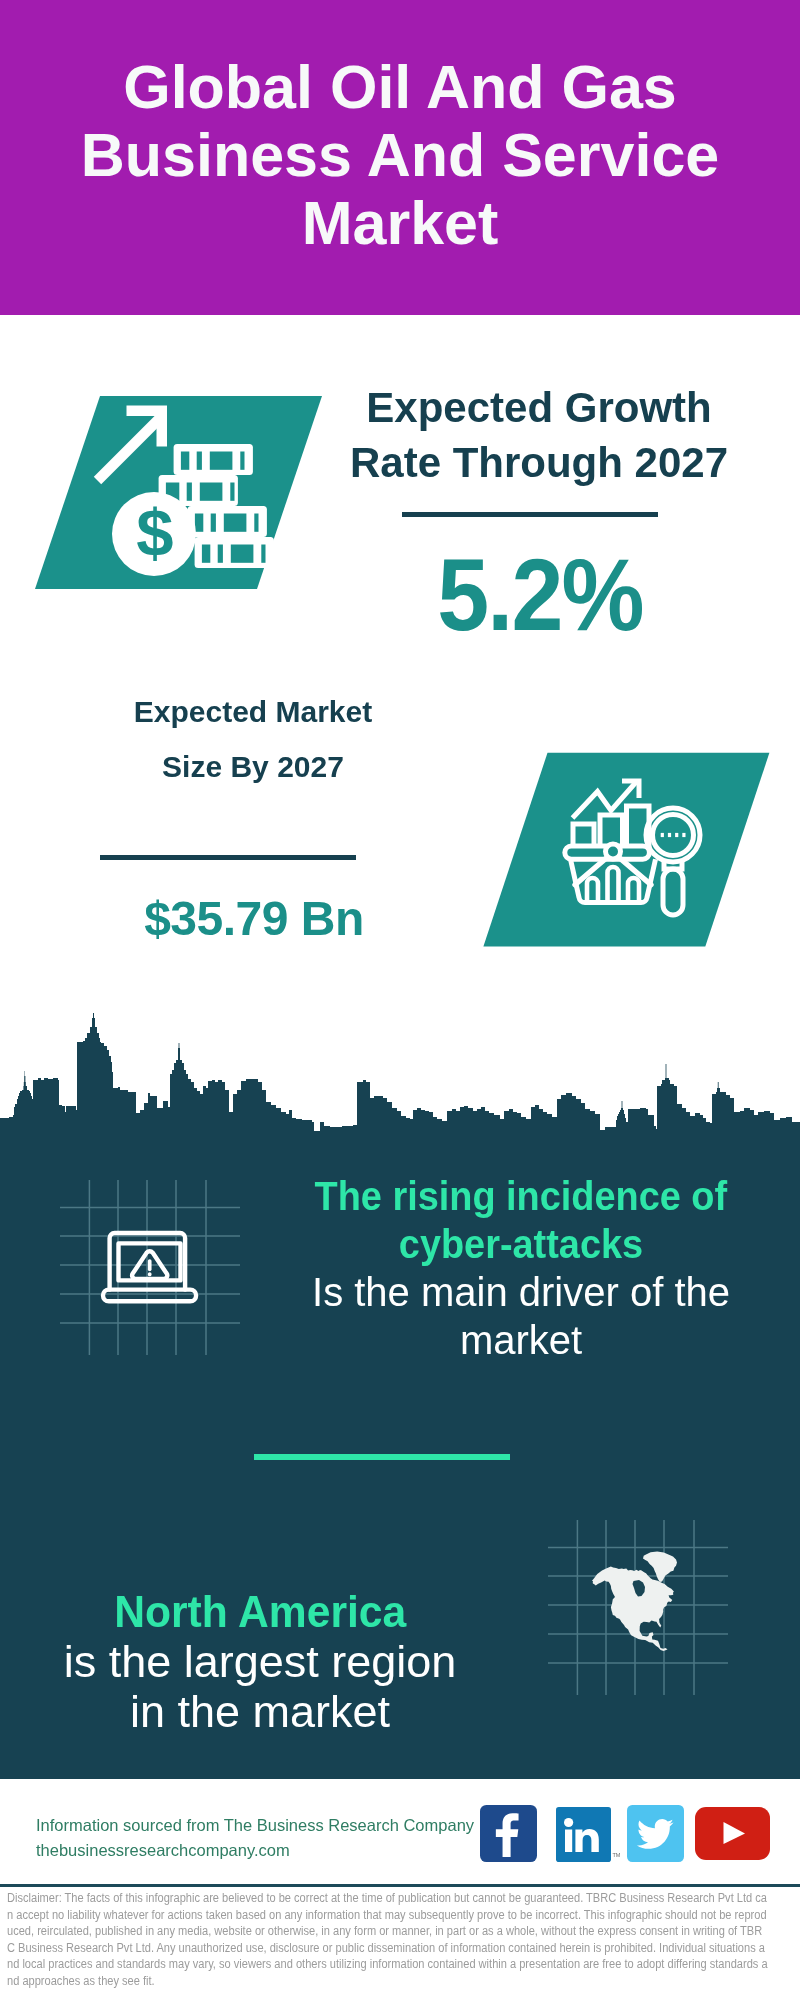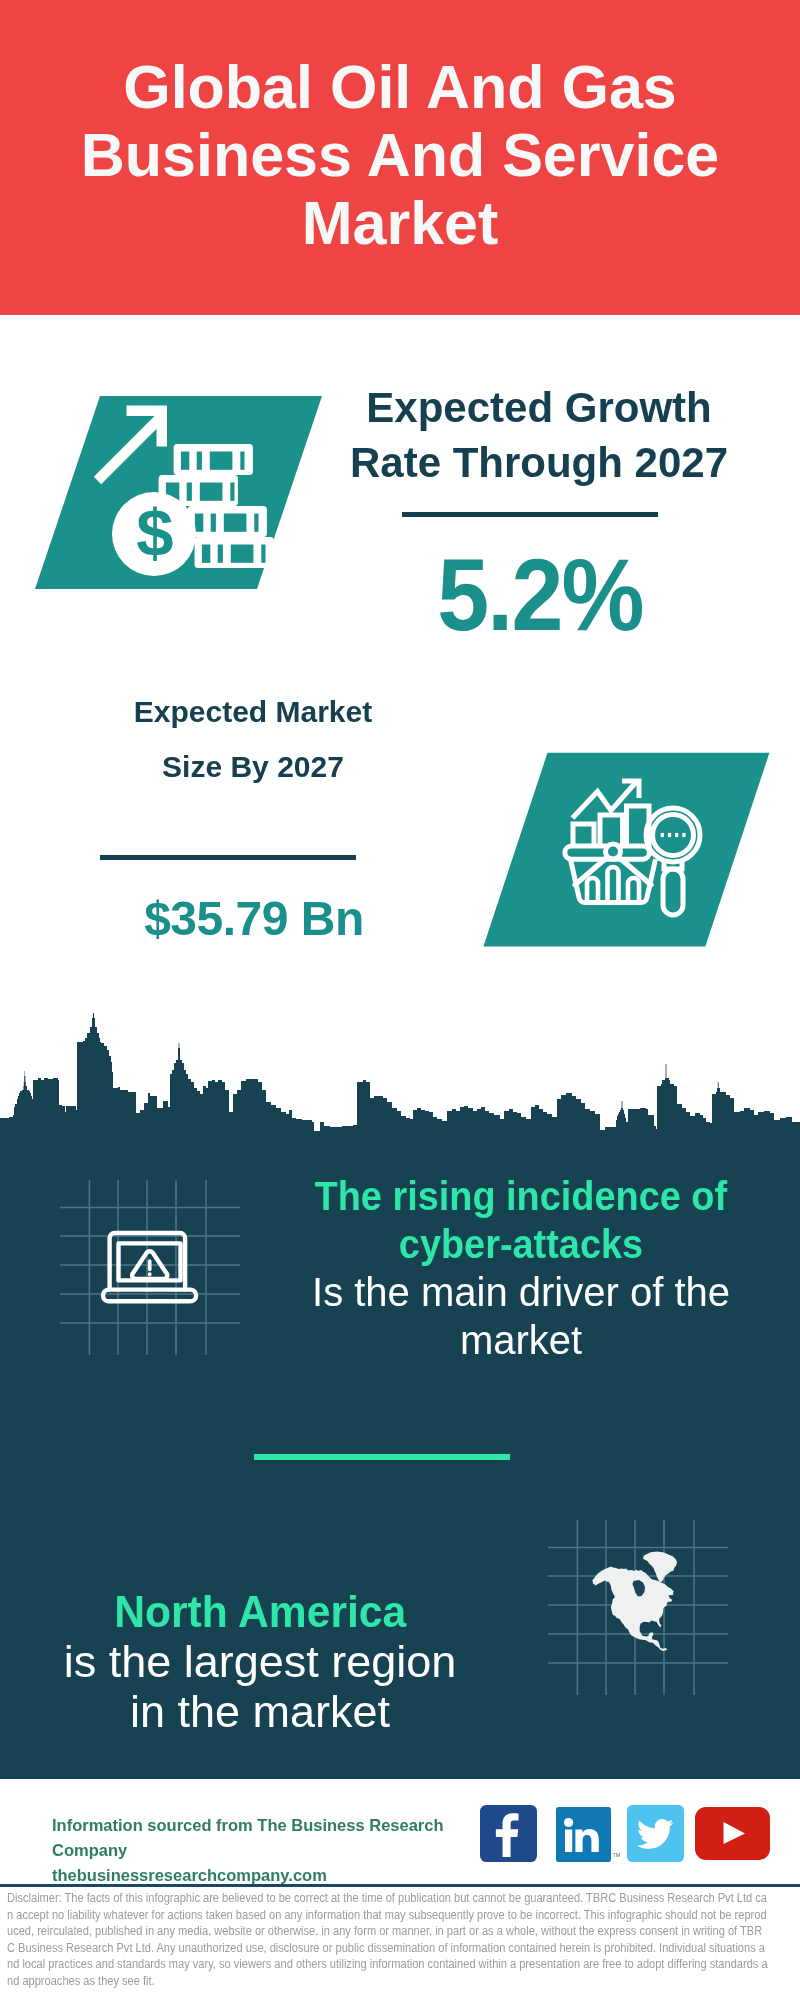--- a/index.html
+++ b/index.html
@@ -1,20 +1,20 @@
 <!DOCTYPE html>
 <html><head>
 <meta charset="utf-8">
 <style>
   html,body{margin:0;padding:0;background:#ffffff;}
   body{width:800px;height:2000px;font-family:"Liberation Sans",sans-serif;}
   .page{position:relative;width:800px;height:2000px;overflow:hidden;background:#ffffff;}
 
   
-  .header{position:absolute;left:0;top:0;width:800px;height:315px;background:#ef4444;}
+  .header{position:absolute;left:0;top:0;width:800px;height:315px;background:#a21caf;}
   .header-title{position:absolute;left:0;top:53px;width:800px;text-align:center;
      color:#f7f9f9;font-size:61px;font-weight:700;line-height:68px;}
 
   
   .tile{position:absolute;}
   .stat-title{color:#16404f;font-weight:700;text-align:center;}
   .rule-dark{position:absolute;background:#16404f;}
   .stat-value{position:absolute;color:#1b8f89;font-weight:700;text-align:center;}
 
   
@@ -190,21 +190,21 @@
     <g fill="#eef1f0">
       <path d="M49.3,53.9 L54.0,50.5 L58.1,48.4 L62.9,46.5 L65.1,47.6 L68.0,48.0 L70.8,48.9 L73.9,48.5 L75.6,49.1 L78.3,48.4 L80.1,50.5 L82.3,50.0 L84.3,50.2 L86.3,50.9 L88.4,49.8 L90.5,50.9 L92.0,50.1 L93.6,50.4 L96.1,52.2 L98.0,53.3 L99.8,55.5 L102.6,58.2 L104.4,59.5 L106.7,60.1 L109.8,60.8 L113.6,62.8 L116.6,64.1 L119.7,66.7 L123.3,68.7 L125.9,71.4 L125.0,72.7 L125.3,74.7 L122.9,75.3 L120.6,75.3 L121.3,77.6 L124.3,79.9 L122.8,81.9 L120.7,81.5 L119.2,82.8 L118.8,84.5 L118.3,86.1 L116.1,87.2 L115.1,89.4 L115.2,91.8 L114.3,95.1 L113.0,97.1 L111.1,99.1 L111.4,102.4 L113.3,105.7 L112.2,107.4 L110.2,104.7 L108.5,101.7 L106.6,101.4 L103.5,100.6 L101.3,102.4 L98.8,102.0 L95.7,101.8 L92.7,103.4 L91.8,106.3 L91.6,110.9 L94.4,115.8 L98.4,116.5 L100.3,116.0 L101.5,112.9 L104.7,112.3 L105.5,114.9 L103.9,116.4 L104.3,119.5 L106.6,119.8 L110.0,120.8 L111.3,124.1 L112.5,128.1 L115.3,128.8 L117.4,128.1 L119.5,129.2 L118.2,130.1 L115.5,131.0 L112.6,130.1 L110.4,127.4 L107.6,125.5 L104.7,122.8 L101.3,122.2 L97.2,120.0 L93.8,119.8 L90.4,118.9 L86.4,117.1 L83.1,115.3 L81.3,112.3 L80.1,109.6 L77.1,107.0 L76.0,105.0 L73.2,101.7 L72.2,99.7 L71.2,98.7 L68.4,97.7 L67.0,95.8 L64.8,95.1 L64.2,92.5 L63.6,90.8 L62.9,87.2 L64.1,83.2 L64.8,79.3 L67.0,76.9 L65.3,74.0 L64.2,71.4 L63.2,68.7 L62.9,66.1 L61.9,63.8 L60.6,61.7 L58.3,61.5 L56.7,60.4 L53.1,62.4 L50.2,63.7 L47.7,65.4 L46.6,64.5 L45.3,63.8 L44.6,63.0 L45.1,61.5 L44.0,60.8 L46.1,58.2 L48.1,55.5 Z"></path>
       <path fill="#1a4655" d="M85.5,61 L91,60 L95,62.5 L97,67 L96.5,72 L93.5,76 L90,76.5 L87.5,73 L86,68 L84.5,64 Z"></path>
       <path d="M98.0,34.5 L102.6,32.3 L109.2,31.5 L115.8,32.4 L120.4,34.5 L125.0,36.5 L128.0,39.5 L129.0,42.6 L128.0,45.7 L126.4,47.6 L125.4,50.7 L122.7,51.4 L120.4,53.5 L117.4,55.5 L114.1,61.6 L111.8,62.0 L110.2,59.6 L108.9,56.8 L107.9,53.5 L106.6,50.7 L105.6,48.0 L103.9,46.0 L101.6,44.0 L99.6,41.3 L97.3,39.9 L95.0,38.5 L95.7,35.8 Z"></path>
     </g>
   </svg>
   <svg class="skyline" style="top:1012px;" width="800" height="141" viewBox="0 0 800 141">
     <path fill="#174252" d="M0,106H9V105H13V103H14V95H15V92H17V87H18V84H19V81H20V79H22V78H23.4V74H23.8V70H24.2V64H24.6V59H25V64H25.4V70H25.8V74H27V78H29V79H30V81H31V84H32V87H33V68H38V66H41V68H44V66H48V67H53V66H58V68H59V93H62V94H65V100H66V94H74V94H76V98H77V30H83V29H85V26H87V21H90V15H92V6H93V1H94V6H95V15H97V21H99V26H100V30H101V31H104V34H107V38H109V44H111V50H112V60H113V76H118V75H120V78H126V78H128V80H134V80H136V101H140V98H144V91H148V81H150V84H155V84H157V96H161V96H163V89H166V89H168V95H170V62H172V58H174V51H176V48H178V36H178.6V31H179.4V36H180V48H182V51H184V58H186V62H188V67H191V70H194V76H197V79H200V82H203V74H206V76H208V69H212V68H215V70H218V68H222V70H225V78H229V100H233V82H237V78H241V69H246V67H252V67H258V70H262V78H266V90H271V93H276V96H281V100H286V102H289V98H292V106H296V107H302V108H308V108H312V110H314V119H318V119H320V110H324V114H330V115H336V115H342V114H348V114H353V113H357V70H363V68H366V70H370V86H374V84H379V84H383V86H387V90H392V96H397V99H401V104H406V106H410V107H413V98H417V96H421V98H425V99H429V100H433V105H437V107H442V109H447V99H452V97H456V99H460V95H464V94H468V96H473V99H477V97H481V95H485V99H489V101H494V103H500V107H504V99H509V97H513V100H517V101H521V105H526V107H531V95H535V93H539V97H543V100H547V102H552V105H557V87H561V83H566V81H572V84H576V87H581V91H585V97H590V99H595V102H600V118H605V115H612V115H616V108H617V104H618V102H619V100H620V98H621V96H621.6V89H622.4V96H623V98H624V102H625V106H626V110H628V97H640V96H646V97H648V103H652V103H654V114H656V117H657V74H661V72H662V68H665V66H665.6V52H666.4V66H669V68H670V72H674V74H677V92H682V96H686V100H690V104H695V101H700V103H703V106H706V110H710V111H712V82H716V80H717V76H717.8V70H718.6V76H720V80H724V80H726V83H730V86H734V100H740V99H744V96H750V98H754V103H758V100H764V99H770V101H774V108H780V106H786V105H792V110H800V114H800V141H0Z"></path>
   </svg>
 
-  <div class="footer-src" style="left:52px;top:1813px;width:460px;font-weight:bold;">
+  <div class="footer-src" style="left:36px;top:1813px;width:460px;">
     <div>Information sourced from The Business Research Company</div>
     <a style="color:#2f7d63;text-decoration:none;">thebusinessresearchcompany.com</a>
   </div>
 
   <div class="social" style="position:absolute;left:0;top:0;width:800px;height:2000px;pointer-events:none;">
     <svg style="position:absolute;left:480px;top:1805px;" width="57" height="57" viewBox="0 0 57 57">
       <rect x="0" y="0" width="57" height="57" rx="6.3" fill="#1e4a8c"></rect>
       <path fill="#ffffff" d="M30.6,52 V32.1 h6.7 l1.0,-7.8 h-7.7 v-4.95 c0,-2.25 0.63,-3.78 3.85,-3.78 l4.1,0 V8.55
                c-0.71,-0.1 -3.15,-0.3 -6.0,-0.3 -5.93,0 -10.0,3.62 -10.0,10.27 v5.78 h-6.7 v7.8 h6.7 V52 Z"></path>
     </svg>

